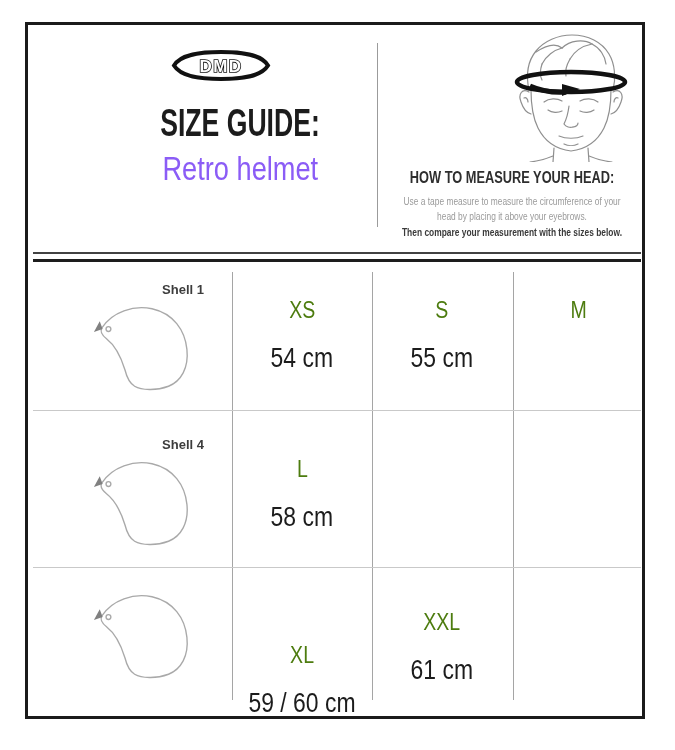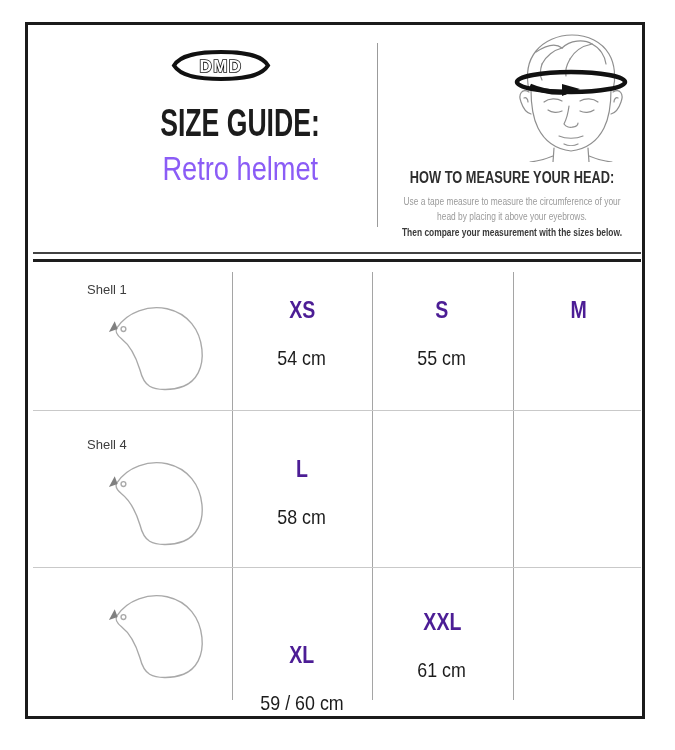--- a/index.html
+++ b/index.html
@@ -30,27 +30,27 @@
   .measure-heading { font-size:16px; font-weight:bold; line-height:19px; color:#2e2e2e; white-space:nowrap; }
   .measure-note { margin-top:7px; font-size:10.5px; line-height:15px; color:#9a9a9a; white-space:nowrap; }
   .measure-note-bold { margin-top:1px; font-size:10.5px; line-height:15px; font-weight:bold; color:#3a3a3a; white-space:nowrap; }
   
   .rule-top    { position:absolute; left:33px; top:252px; width:608px; height:2px; background:#424242; }
   .rule-bottom { position:absolute; left:33px; top:259px; width:608px; height:3px; background:#1d1d1d; }
   
   .vline { position:absolute; top:272px; width:1px; height:428px; background:#a5a5a5; }
   .hline { position:absolute; left:33px; width:608px; height:1px; background:#c9c9c9; }
   
-  .shell-cell { position:absolute; left:87px; width:132px; text-align:left; }
+  .shell-cell { position:absolute; left:72px; width:132px; text-align:right;font-weight:bold; }
   .shell-label { font-size:13px; line-height:16px; color:#3d3d3d; }
   .helmet { display:block; margin:3px auto 0 auto; width:104px; height:93px; }
   
   .size-cell { position:absolute; width:180px; text-align:center; }
-  .size-label { font-size:23px; font-weight:bold; line-height:22px; color:#4c1d95; }
-  .size-cm   { font-size:21px; font-weight:normal; line-height:20px; margin-top:27px; color:#1c1c1c; }
+  .size-label { font-size:23px; font-weight:normal; line-height:22px; color:#4d7c0f; }
+  .size-cm   { font-size:27px; font-weight:normal; line-height:20px; margin-top:27px; color:#1c1c1c; }
 </style>
 </head>
 <body>
 
 <svg width="0" height="0" style="position:absolute">
   <defs>
     <g id="helmet-shape">
       <g fill="none" stroke="#a9a9a9" stroke-width="1.4">
         <path d="M15,28 C26,11 48,4 67,8 C89,13 101,30 103,50 C105,69 97,83 84,88 C71,93 56,92 49,88 C44,85 41,79 39,71 C35,58 29,46 20,39 C15,35 13,32 15,28 Z"></path>
         <circle cx="22" cy="29" r="2.5"></circle>

